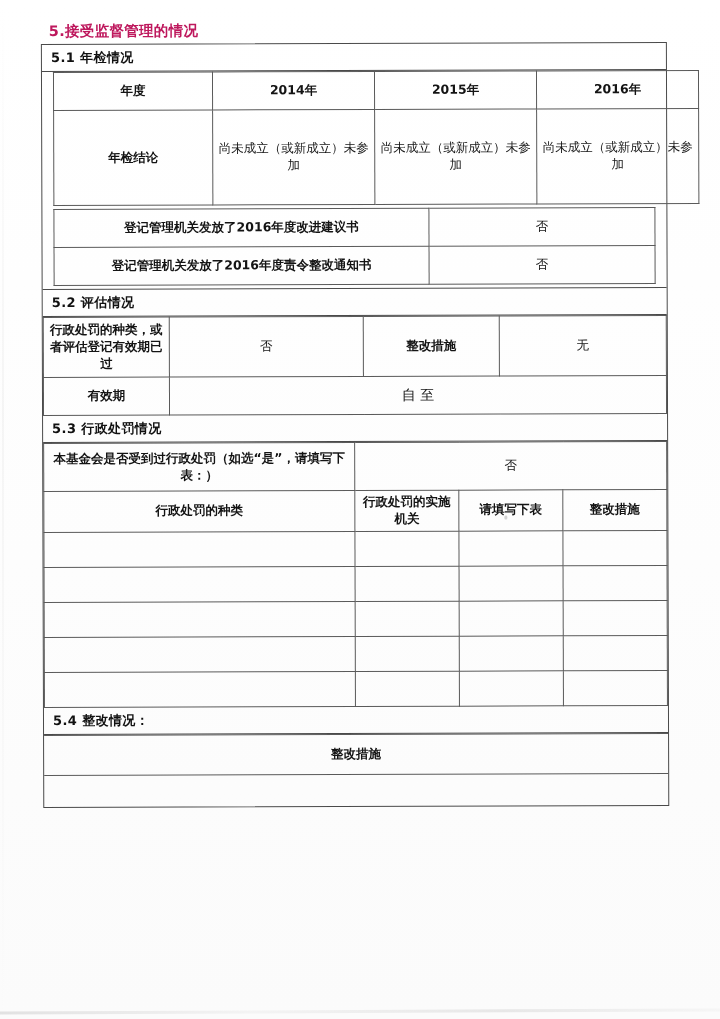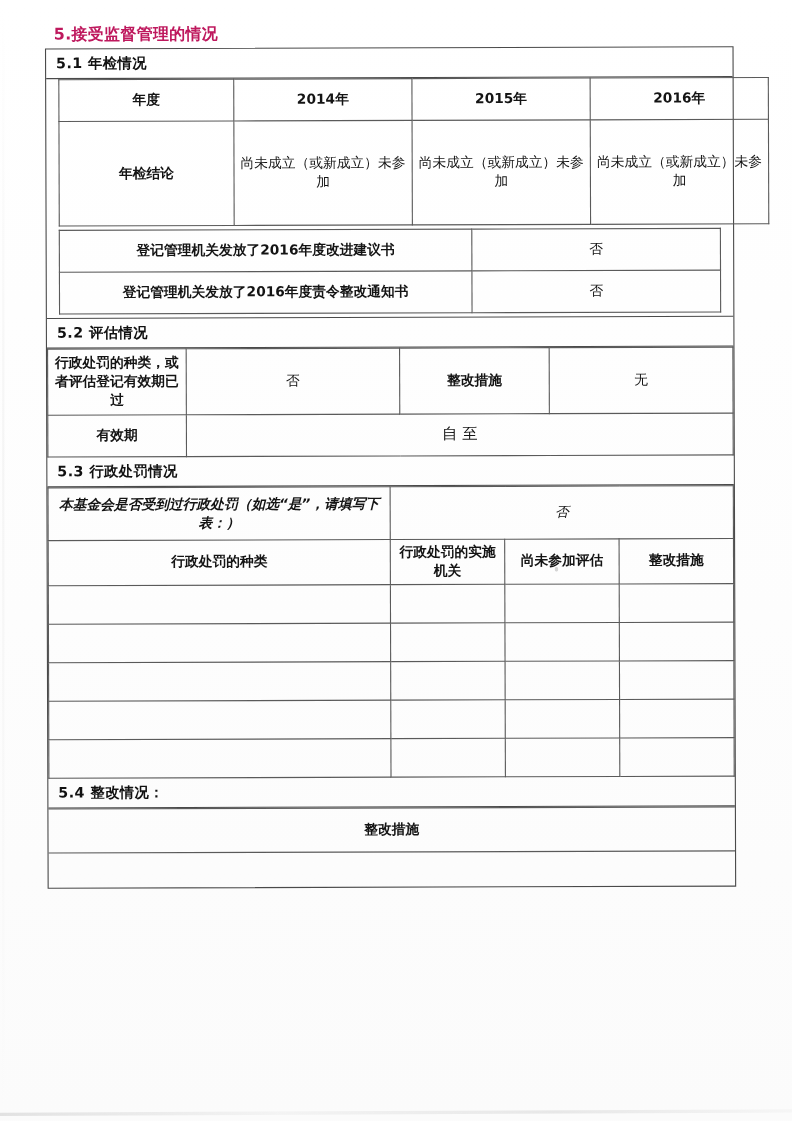--- a/index.html
+++ b/index.html
@@ -131,21 +131,21 @@
 
   .pen-q      { width: 302px; }
 
   .p1 { width: 118px; }
   .p2 { width: 163px; }
   .p3 { width: 108px; }
 
   .h-tall    { height: 88px; }
   .h-row     { height: 31px; }
   .h-evtall  { height: 53px; }
-  .h-penq    { height: 41px; font-style: italic; }
+  .h-penq    { height: 41px; }
   .h-blank   { height: 28px; }
   .h-meas    { height: 33px; }
 
   .measures-body {
     height: 120px;
     border: 1.1px solid #5a5a5a;
     border-top: none;
     box-sizing: border-box;
   }
   .gap-strip { height: 3px; }
@@ -236,21 +236,21 @@
 
     <table class="grid">
       <tbody>
           <tr>
         <td class="pen-q bold h-penq">本基金会是否受到过行政处罚（如选“是”，请填写下表：）</td>
         <td colspan="3" class="h-penq">否</td>
       </tr>
       <tr>
         <td class="p1 bold h-row">行政处罚的种类</td>
         <td class="p2 bold h-row">行政处罚的实施机关</td>
-        <td class="p3 bold h-row">尚未参加评估</td>
+        <td class="p3 bold h-row">请填写下表</td>
         <td class="bold h-row">整改措施</td>
       </tr>
       <tr>
         <td class="blank h-blank"></td>
         <td class="blank h-blank"></td>
         <td class="blank h-blank"></td>
         <td class="blank h-blank"></td>
       </tr>
       <tr>
         <td class="blank h-blank"></td>

